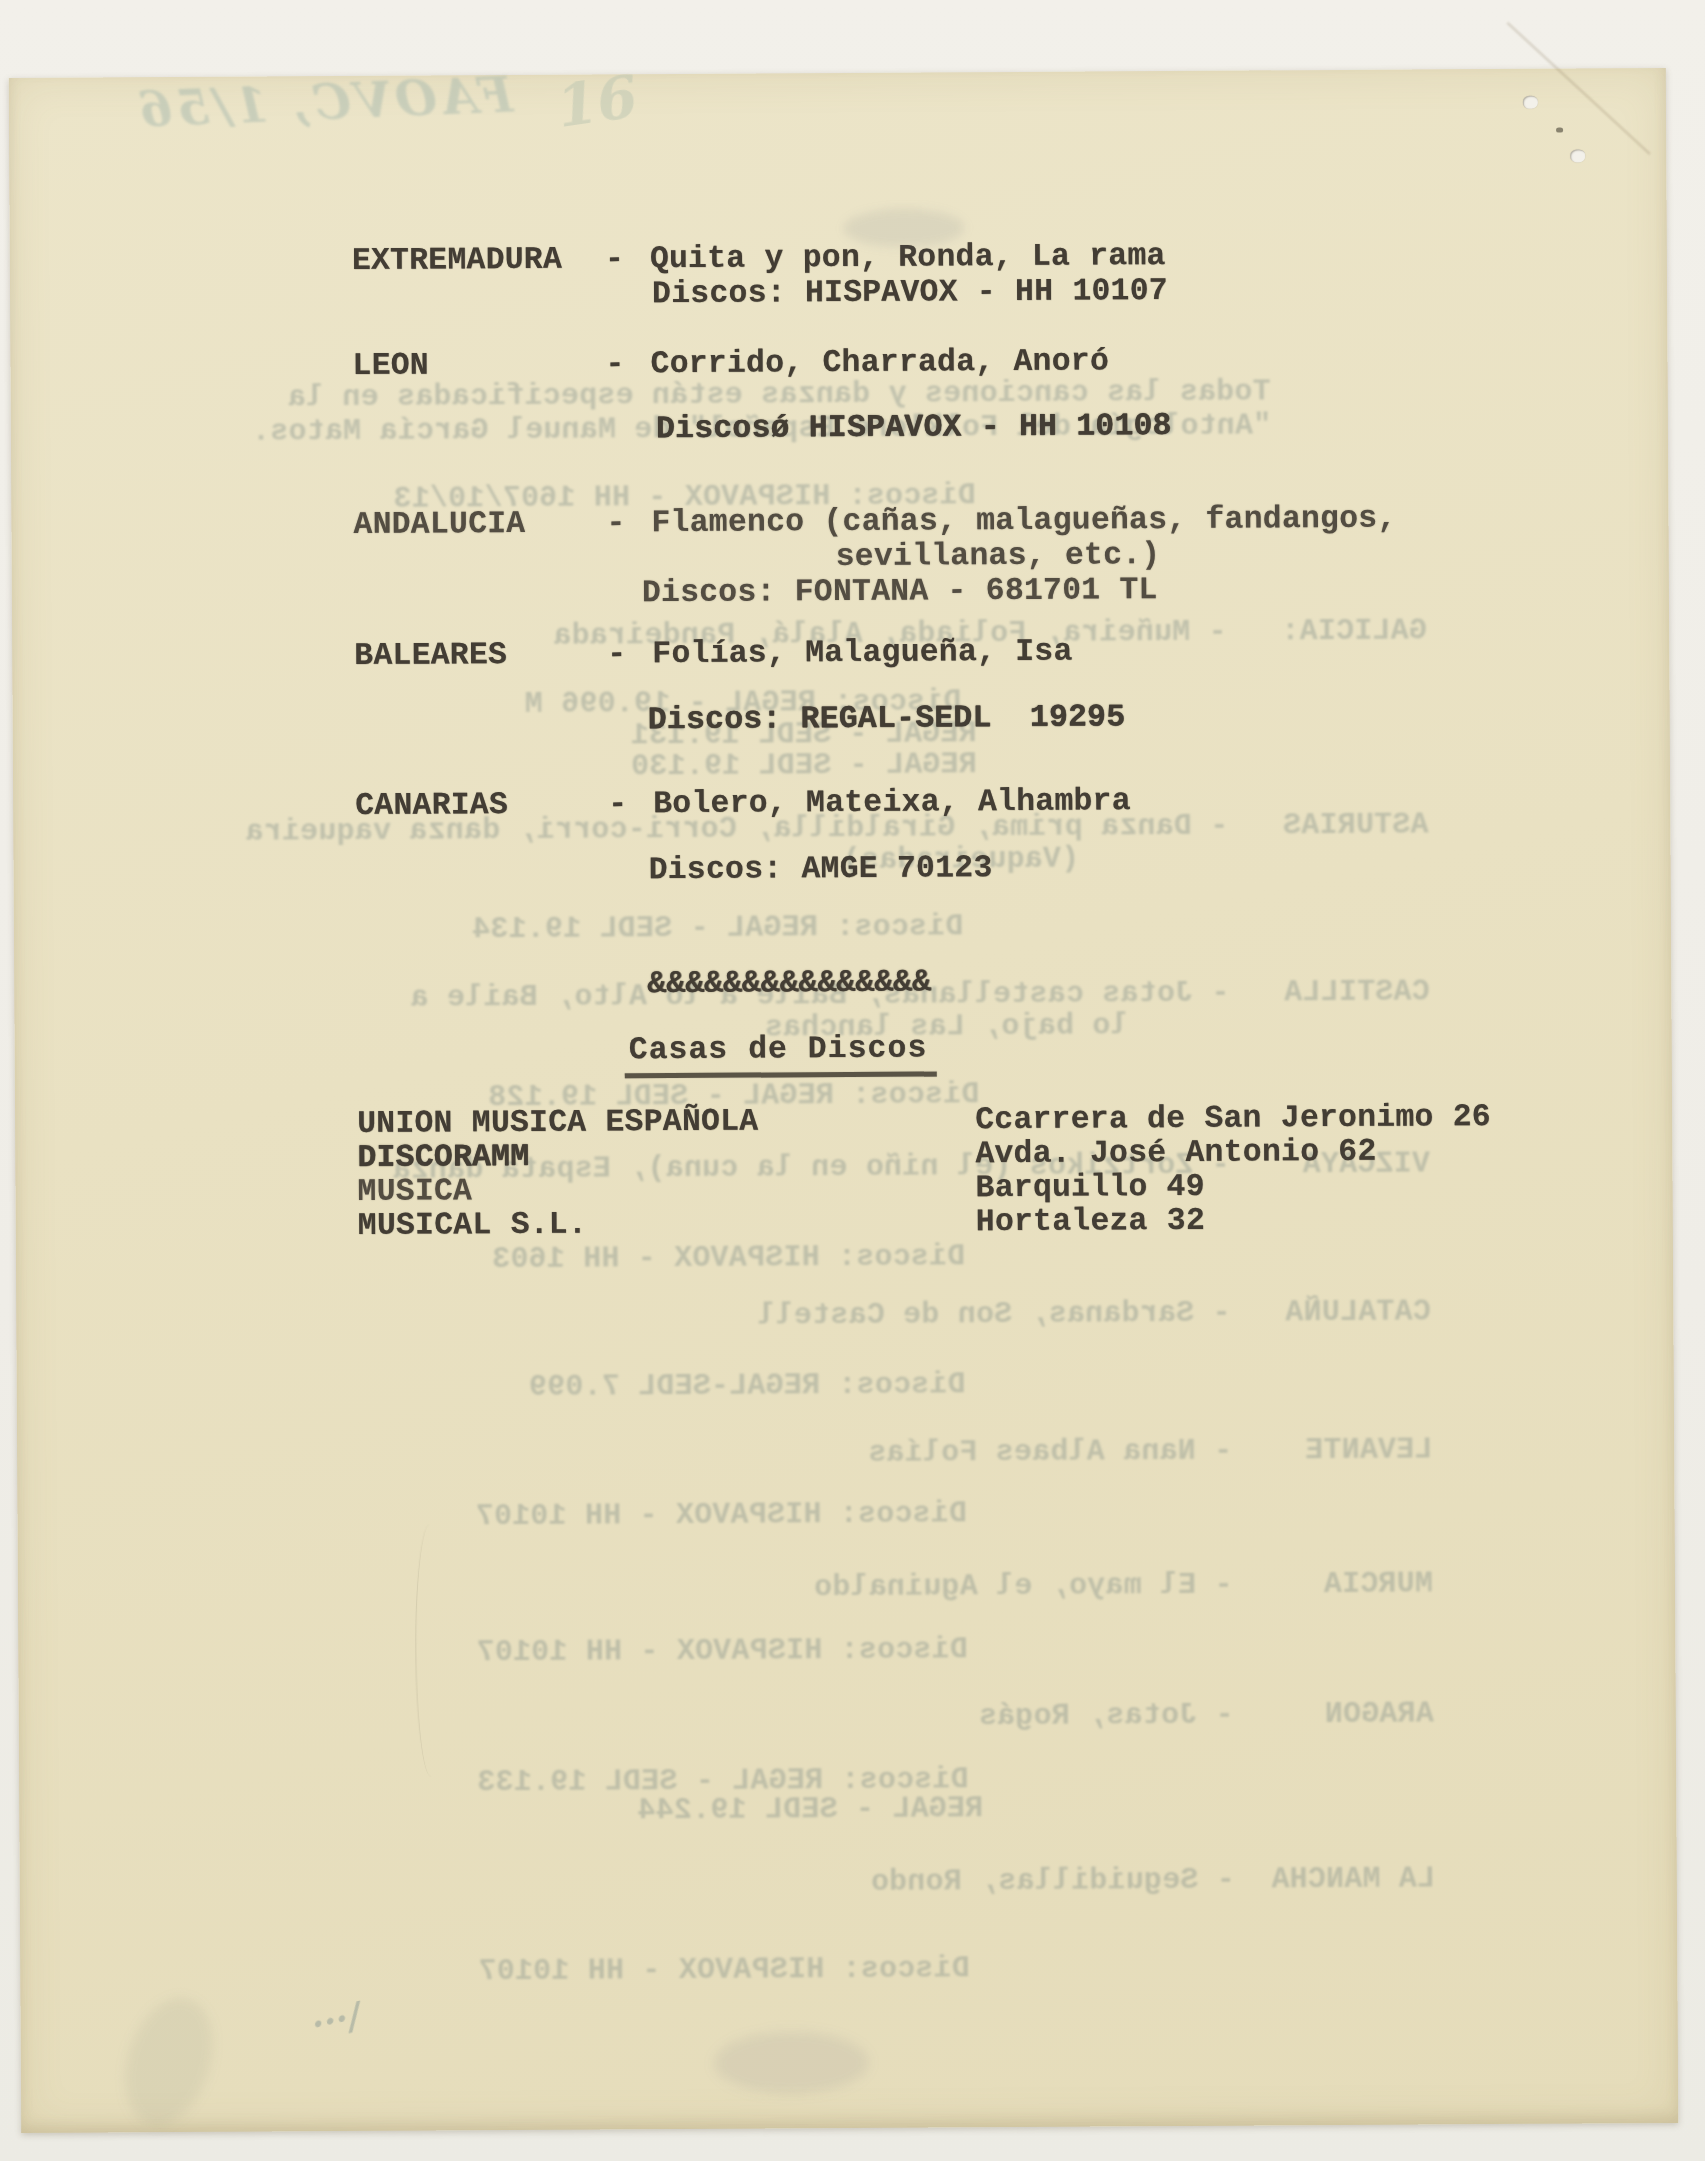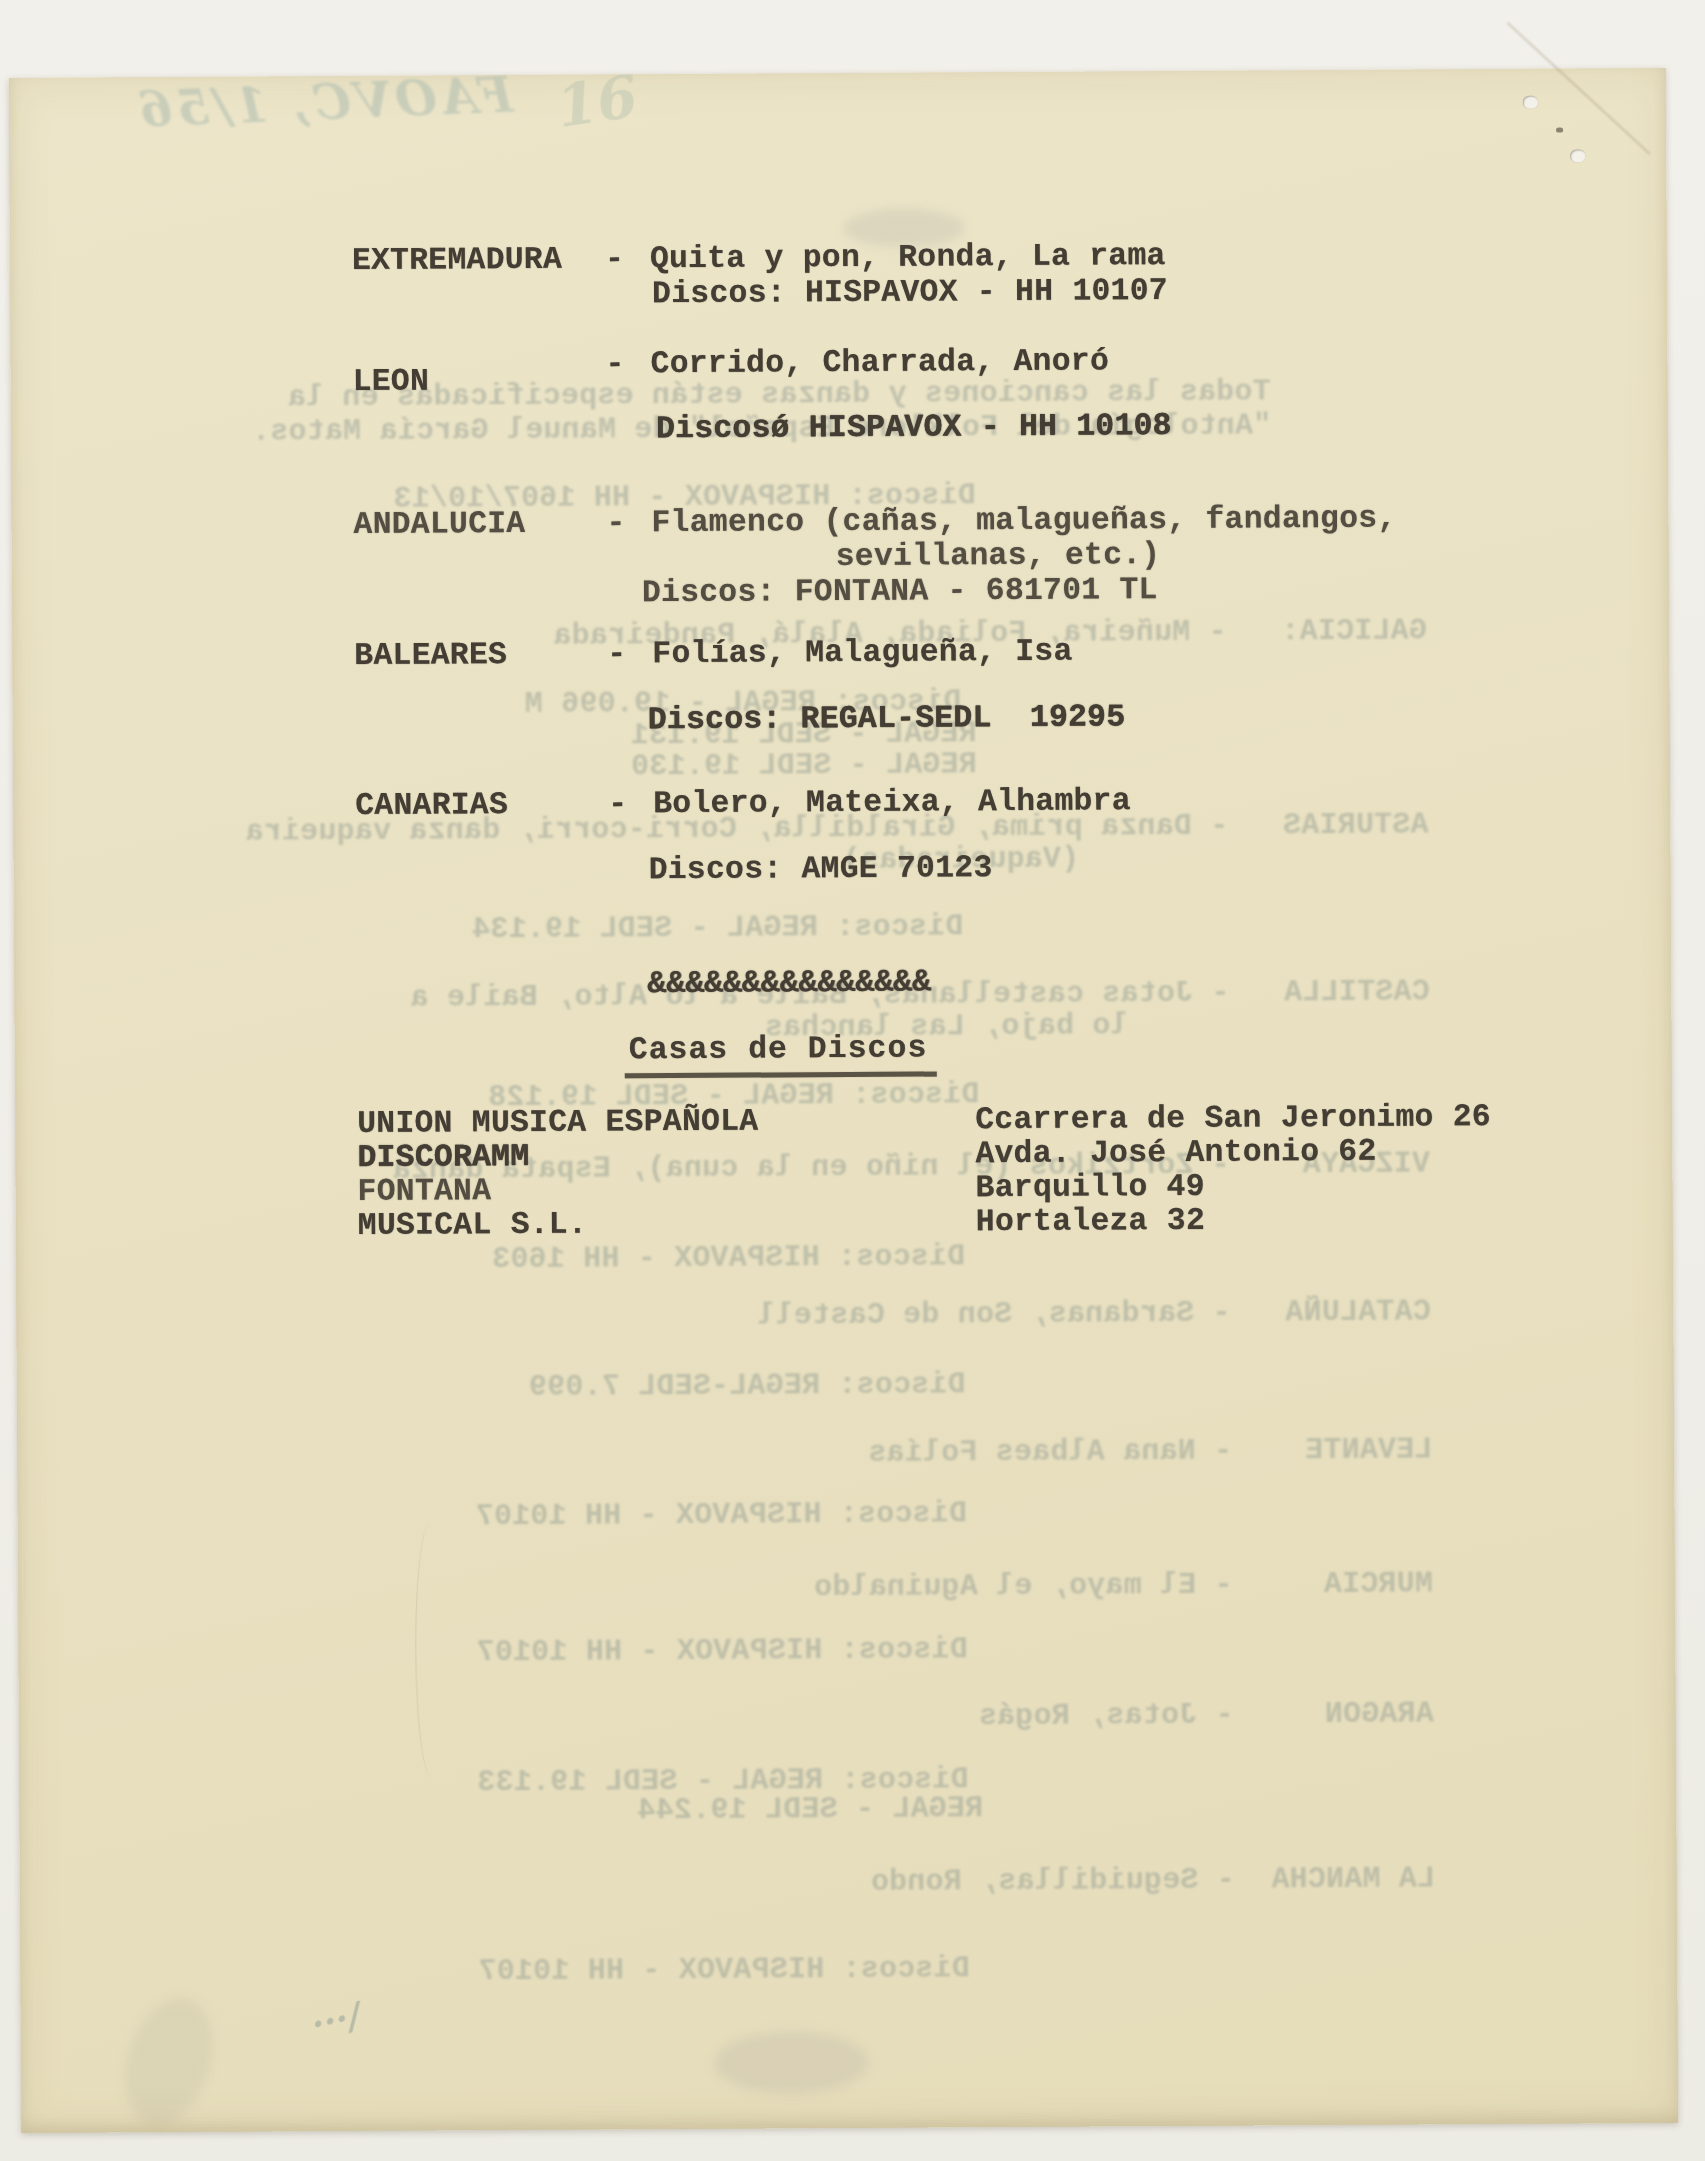--- a/index.html
+++ b/index.html
@@ -92,21 +92,21 @@
   <span class="pencil" style="top:-2.4px;left:548px">16</span>
 
   <div>
     <span class="t" style="left:342px;top:167px">EXTREMADURA</span>
     <span class="t" style="left:595px;top:167px">-</span>
     <span class="t" style="left:640px;top:167px">Quita y pon, Ronda, La rama</span>
     <span class="t" style="left:642px;top:202px">Discos: HISPAVOX - HH 10107</span>
   </div>
 
   <div>
-    <span class="t" style="left:342px;top:288px">LEON</span>
+    <span class="t" style="left:342px;top:272px">LEON</span>
     <span class="t" style="left:595px;top:272px">-</span>
     <span class="t" style="left:640px;top:272px">Corrido, Charrada, Anoró</span>
     <span class="t heavy" style="left:645px;top:337px">Discosǿ HISPAVOX - HH 10108</span>
   </div>
 
   <div>
     <span class="t soft" style="left:342px;top:431px">ANDALUCIA</span>
     <span class="t soft" style="left:595px;top:431px">-</span>
     <span class="t soft" style="left:640px;top:431px">Flamenco (cañas, malagueñas, fandangos,</span>
     <span class="t soft" style="left:824px;top:466px">sevillanas, etc.)</span>
@@ -130,21 +130,21 @@
   <span class="t amp" style="left:633px;top:892px">&amp;&amp;&amp;&amp;&amp;&amp;&amp;&amp;&amp;&amp;&amp;&amp;&amp;&amp;&amp;</span>
 
   <span class="t heading" style="left:614px;top:958px">Casas de Discos</span>
   <div class="rule" style="left:610px;top:999px;width:312px;height:5.3px"></div>
 
   <div>
     <span class="t" style="left:342px;top:1030px">UNION MUSICA ESPAÑOLA</span>
     <span class="t" style="left:960px;top:1030px">Ccarrera de San Jeronimo 26</span>
     <span class="t heavy" style="left:342px;top:1064px">DISCORAMM</span>
     <span class="t" style="left:960px;top:1064px">Avda. José Antonio 62</span>
-    <span class="t soft" style="left:342px;top:1098px">FONTANA</span>
+    <span class="t soft" style="left:342px;top:1098px">MUSICA</span>
     <span class="t" style="left:960px;top:1098px">Barquillo 49</span>
     <span class="t" style="left:342px;top:1132px">MUSICAL S.L.</span>
     <span class="t" style="left:960px;top:1132px">Hortaleza 32</span>
   </div>
 
   <div class="crease" style="left:1473px;top:19.4px;width:194px;transform:rotate(43deg)"></div>
   <div class="hole" style="left:1514px;top:27px"></div>
   <div class="hole" style="left:1561px;top:81px"></div>
   <div class="speck" style="left:1547px;top:59px;width:6.8px;height:4.8px"></div>
 

